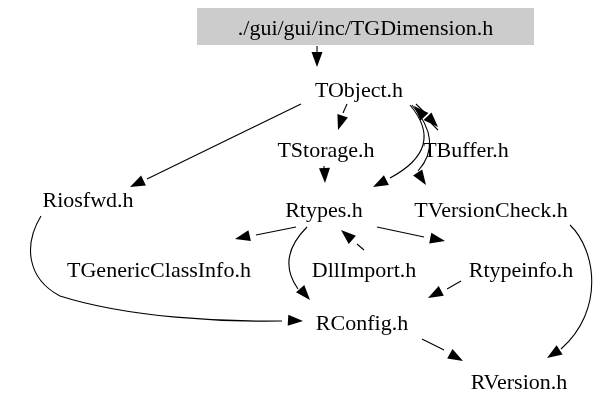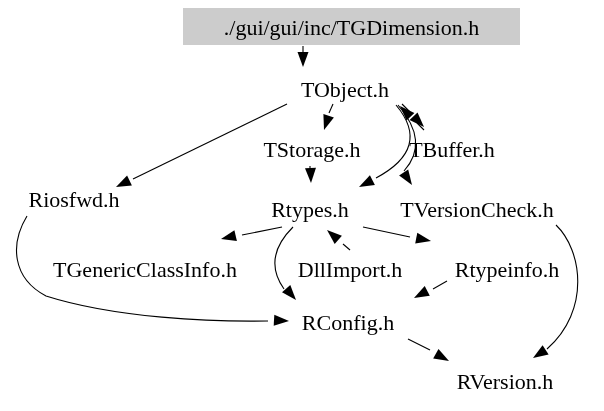--- a/index.html
+++ b/index.html
@@ -6,20 +6,21 @@
     margin: 0;
     padding: 0;
     background: #ffffff;
   }
   .graph-wrap {
     position: relative;
     width: 516px;
     height: 411px;
     background: #ffffff;
     font-family: "Liberation Serif", "DejaVu Serif", serif;
+    margin-left: 14px;
   }
   svg text {
     font-family: "Liberation Serif", "DejaVu Serif", serif;
     font-size: 22px;
     fill: #000000;
   }
   svg .edge-line {
     fill: none;
     stroke: #000000;
     stroke-width: 1.1;

